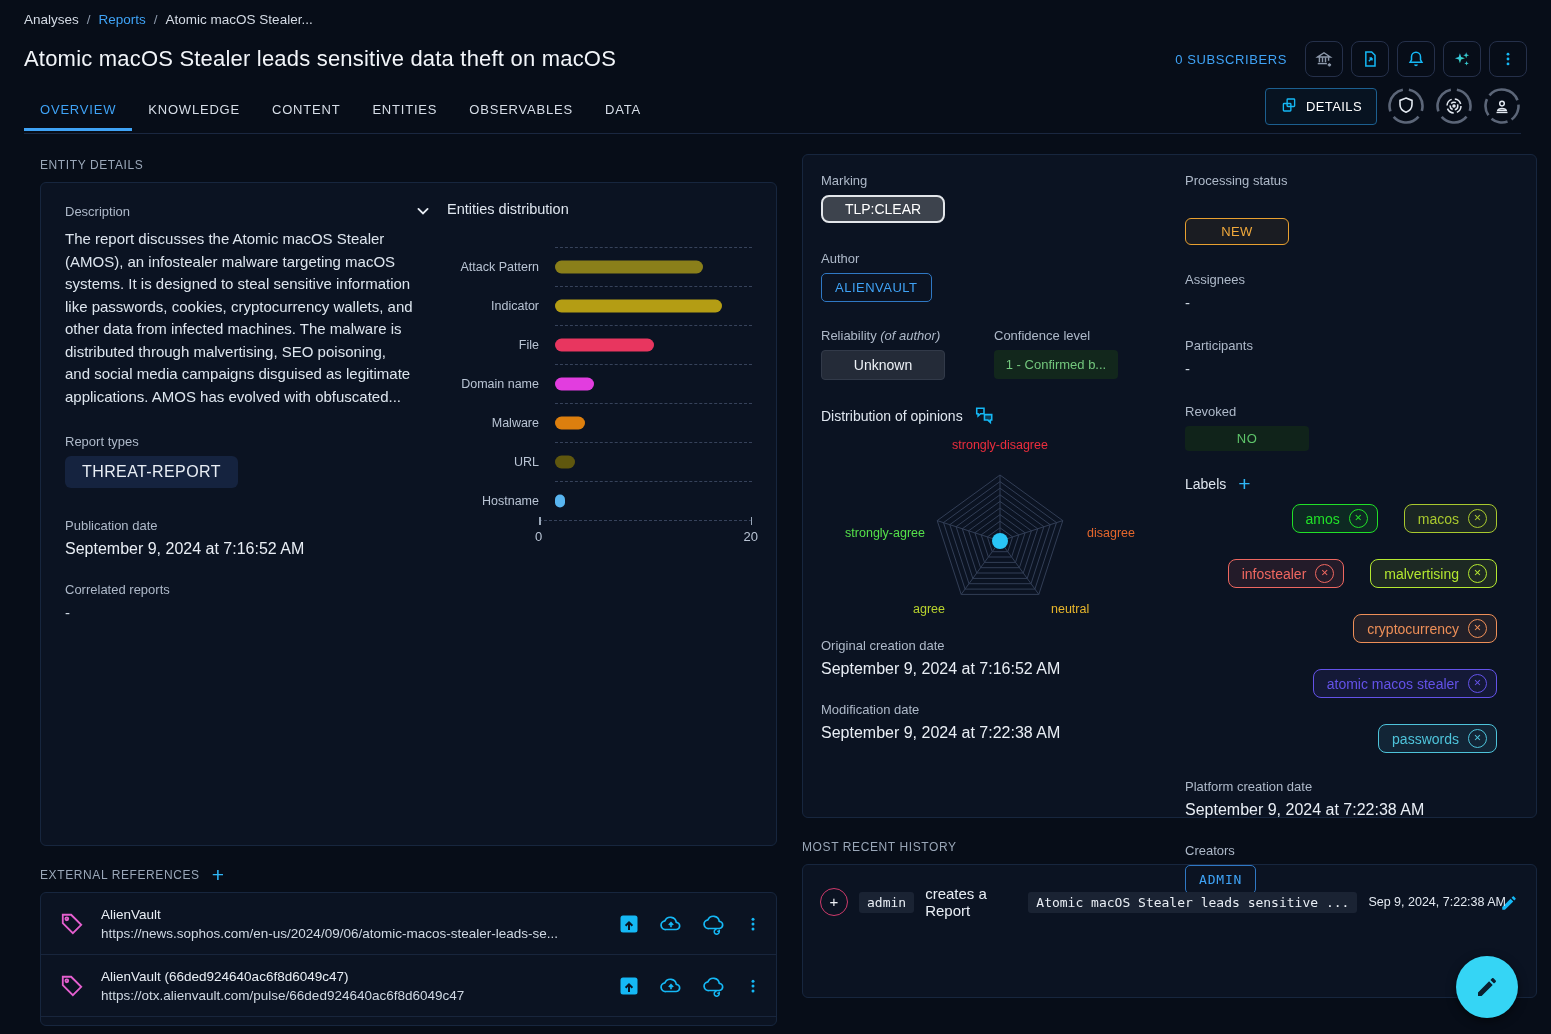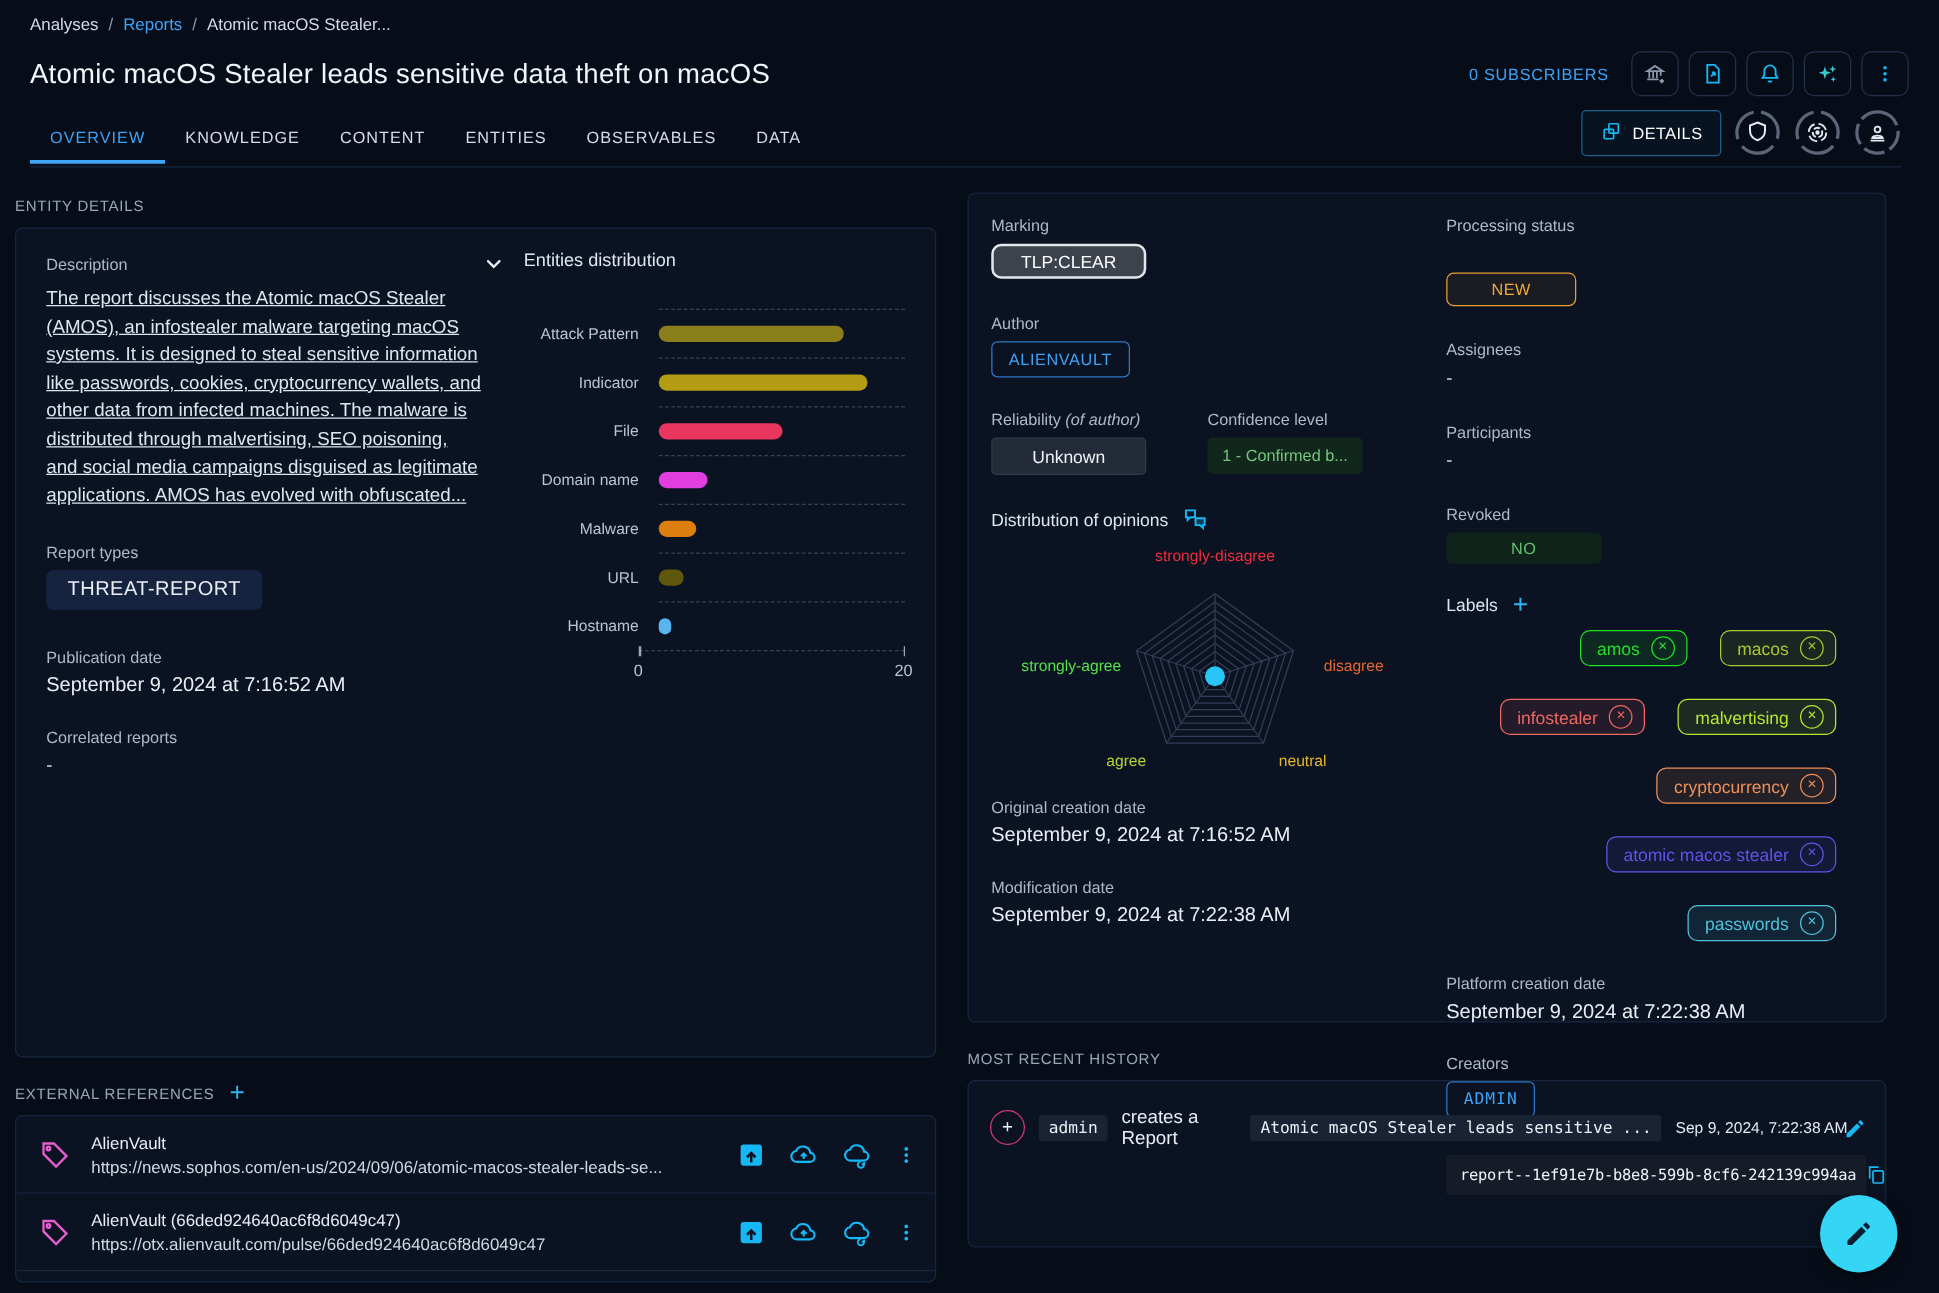--- a/index.html
+++ b/index.html
@@ -25,34 +25,34 @@
   .tabs-row{display:flex;align-items:center;margin-top:10px;border-bottom:1px solid #1a2740;padding:0 0;position:relative;margin-left:24px;margin-right:30px;}
   .tabs{display:flex;flex:1;}
   .tab{padding:12px 16px 13px 16px;font-size:13px;letter-spacing:.8px;color:#d7dee8;cursor:pointer;position:relative;}
   .tab.active{color:#3fa3f6;}
   .tab.active::after{content:"";position:absolute;left:0;right:0;bottom:-1px;height:3px;background:#3fa3f6;}
   .tabs-right{display:flex;align-items:center;gap:10px;padding-bottom:8px;}
   .simulate-btn{display:flex;align-items:center;gap:8px;border:1px solid #1c5f8f;border-radius:4px;padding:7px 14px;color:#fff;font-size:13px;letter-spacing:.4px;cursor:pointer;background:rgba(21,184,245,0.04);}
   .gauge{width:38px;height:38px;position:relative;cursor:pointer;}
   .gauge svg{display:block;}
   
-  .content{display:grid;grid-template-columns:737px 735px;gap:25px;padding:0 12px;margin-top:20px;}
+  .content{display:grid;grid-template-columns:737px 735px;gap:25px;padding:0 40px;margin-top:20px;}
   .section-label{font-size:12px;color:#9aa7b8;letter-spacing:.6px;display:flex;align-items:center;gap:12px;margin:4px 0 10px 0;}
   .plus-ic{color:#2fb6f6;font-size:21px;font-weight:400;line-height:14px;cursor:pointer;}
   .card{background:#0b1322;border:1px solid #17263e;border-radius:6px;box-sizing:border-box;}
   .big-card{height:664px;padding:18px 16px;}
   .small-card{height:134px;overflow:hidden;margin-top:10px;}
   .section-row{margin:22px 0 0 0;}
   .field-label{font-size:13px;color:#aeb9c9;margin-bottom:7px;}
   .field-value{font-size:16px;color:#e9eef5;}
   .dash{font-size:15px;color:#cdd6e1;}
   
   .entity-grid{display:grid;grid-template-columns:368px 1fr;gap:14px;padding:0 8px;}
   .desc-head{display:flex;align-items:center;justify-content:space-between;}
-  .desc-text{font-size:15px;line-height:1.5;color:#dde5ee;margin-top:7px;width:348px;text-decoration:underline;}
+  .desc-text{font-size:15px;line-height:1.5;color:#dde5ee;margin-top:7px;width:348px;}
   .chip-threat{display:inline-block;background:#15233f;color:#e9eef5;font-size:16px;letter-spacing:.4px;padding:7px 17px;border-radius:6px;cursor:pointer;}
   .block{margin-top:26px;}
   
   .chart-title{font-size:14.5px;color:#dfe6ef;margin:0 0 30px 0;}
   .dist-row{display:flex;height:39px;}
   .dist-label{width:92px;font-size:12.5px;color:#b9c4d4;text-align:right;padding-right:16px;align-self:center;flex:none;}
   .dist-track{flex:1;position:relative;border-top:1px dashed #36425a;}
   .dist-bar{position:absolute;left:0;top:50%;transform:translateY(-50%);height:13px;border-radius:7px;}
   .dist-axis{display:flex;height:26px;}
   .dist-axis .sp{width:92px;flex:none;}
@@ -537,29 +537,20 @@
                     <circle cx="12" cy="8" r="1" fill="#15b8f5" stroke="none"></circle>
                   </svg>
               </span>
             </div>
             <span style="cursor:pointer;display:flex;">
               <svg width="18" height="18" viewBox="0 0 24 24" fill="#15b8f5">
                   <path d="M3 17.4V21h3.6L17.7 9.9l-3.6-3.6L3 17.4zM20.7 6.9c.4-.4.4-1 0-1.4l-2.2-2.2c-.4-.4-1-.4-1.4 0l-1.7 1.7 3.6 3.6 1.7-1.7z"></path>
                 </svg>
             </span>
           </div>
-          <div class="stix-box">
-            <span class="stix-id mono">report--1ef91e7b-b8e8-599b-8cf6-242139c994aa</span>
-            <span style="cursor:pointer;display:flex;">
-              <svg width="18" height="18" viewBox="0 0 24 24" fill="none" stroke="#15b8f5" stroke-width="1.8">
-                  <rect x="8.5" y="7.5" width="11" height="13" rx="1.5"></rect>
-                  <path d="M5 16V3.5h9.5"></path>
-                </svg>
-            </span>
-          </div>
         </div>
       </div>
     </div>
 
     <div class="section-row section-label">
       <span>MOST RECENT HISTORY</span>
     </div>
     <div class="card small-card">
       <div class="hist-row">
         <span class="hist-plus">+</span>

